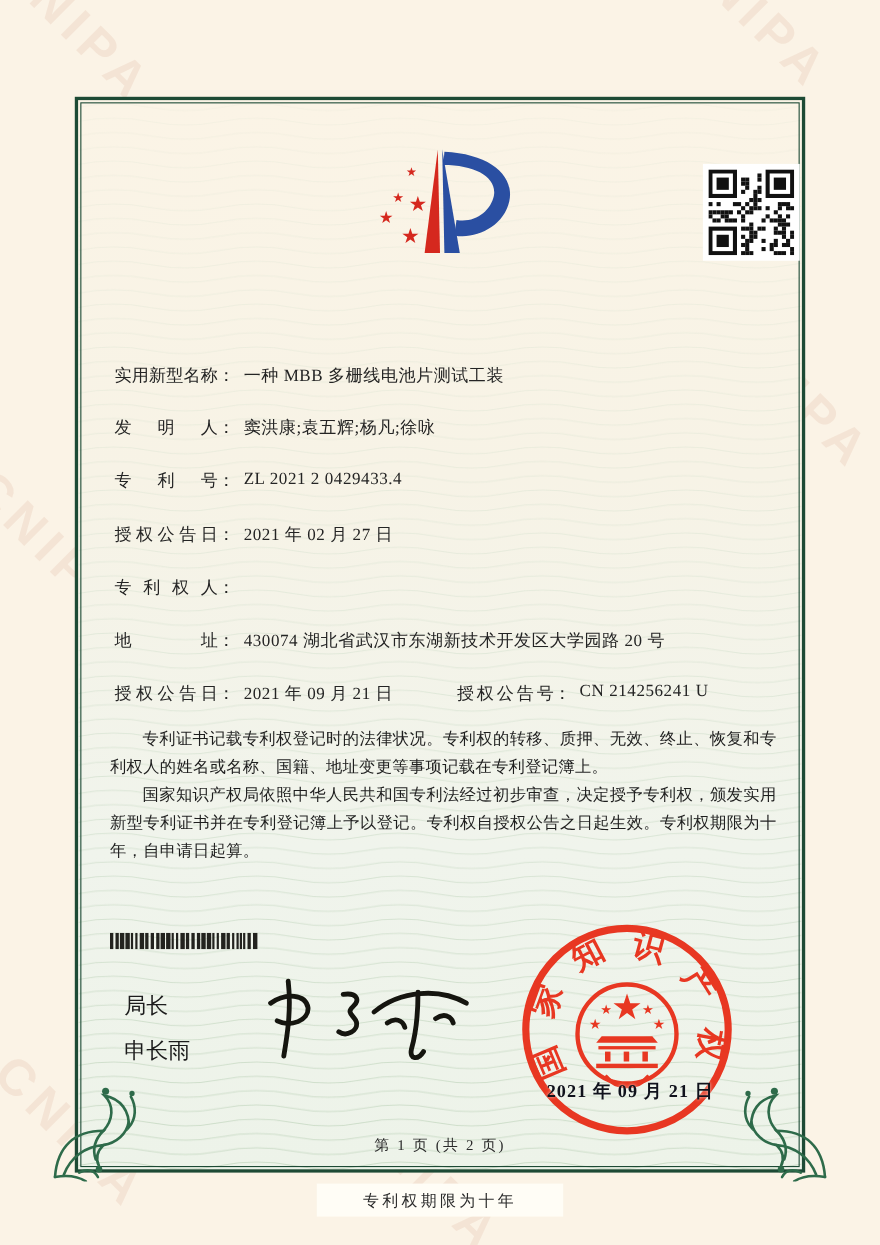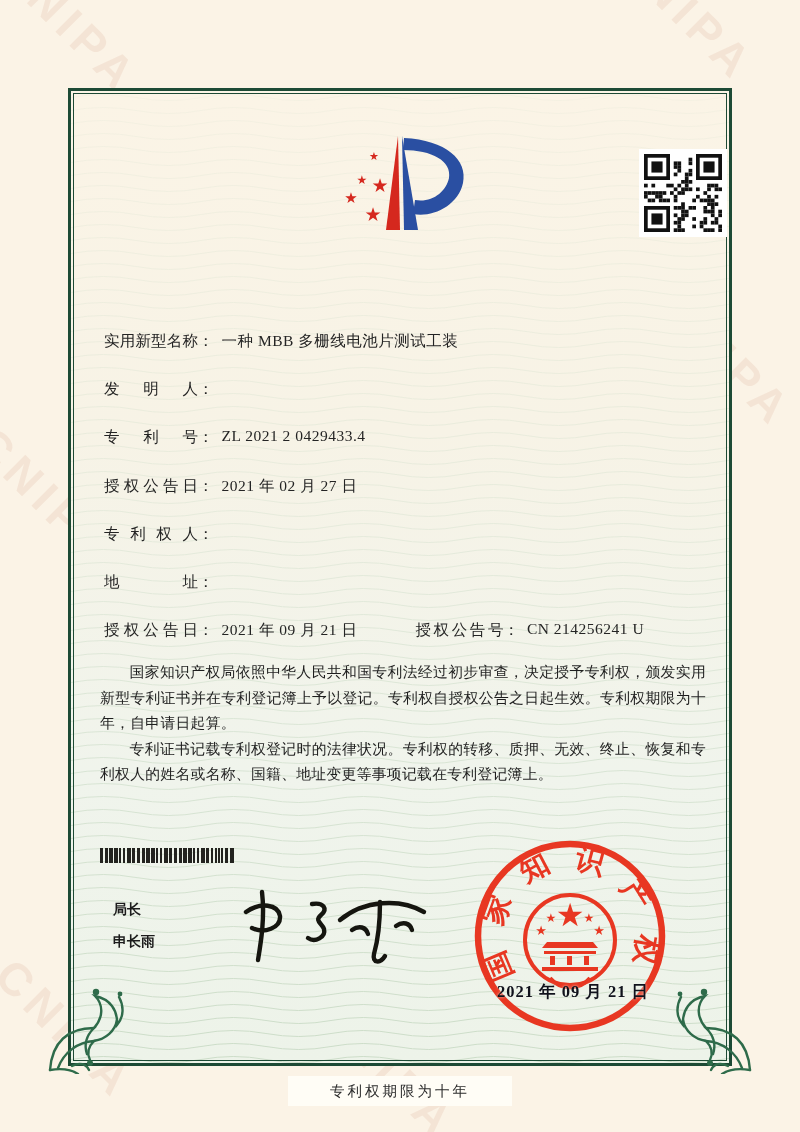--- a/index.html
+++ b/index.html
@@ -42,22 +42,22 @@
 
   .paras { position:absolute; left:100px; top:660px; width:606px;
            font-size:14.8px; line-height:1.73; color:#1e1e1e; text-align:justify; letter-spacing:0.3px; }
   .paras p { text-indent:2em; }
 
   .barcode { position:absolute; left:100px; top:848px; width:218px; height:15px;
              overflow:hidden; white-space:nowrap; font-size:0; }
   .barcode .bar, .barcode .gap { display:inline-block; height:100%; }
   .barcode .bar { background:#23231f; }
 
-  .officer { position:absolute; left:113px; top:901px; font-size:14px; color:#1c1c1c;
-             font-family:"Liberation Sans","DejaVu Sans",sans-serif;font-weight:bold; }
+  .officer { position:absolute; left:113px; top:901px; font-size:20px; color:#1c1c1c;
+             font-family:"Liberation Sans","DejaVu Sans",sans-serif; }
   .officer div { margin-bottom:14px; }
 
   .sig { position:absolute; left:228px; top:876px; width:215px; height:108px; }
 
   .seal { position:absolute; left:470px; top:836px; width:200px; height:200px; opacity:0.96; }
   .seal-date { position:absolute; left:477px; top:981px; width:192px; text-align:center;
                font-size:16.5px; font-weight:700; letter-spacing:1px; color:#10121c;
                text-shadow:0 0 3px rgba(240,244,236,0.9); }
 
   .page-num { position:absolute; left:68px; top:1032px; width:664px; text-align:center;
@@ -261,54 +261,56 @@
 
     <div class="fields">
       <div class="frow">
         <span class="flabel">实用新型名称</span>
           <span class="fcolon">：</span>
         <span class="fvalue">一种 MBB 多栅线电池片测试工装</span>
       </div>
       <div class="frow">
         <span class="flabel">发明人</span>
           <span class="fcolon">：</span>
+        <span class="fvalue">窦洪康;袁五辉;杨凡;徐咏</span>
       </div>
       <div class="frow">
         <span class="flabel">专利号</span>
           <span class="fcolon">：</span>
         <span class="fvalue">ZL 2021 2 0429433.4</span>
       </div>
       <div class="frow">
         <span class="flabel">授权公告日</span>
           <span class="fcolon">：</span>
         <span class="fvalue">2021 年 02 月 27 日</span>
       </div>
       <div class="frow">
         <span class="flabel">专利权人</span>
           <span class="fcolon">：</span>
       </div>
       <div class="frow">
         <span class="flabel">地址</span>
           <span class="fcolon">：</span>
+        <span class="fvalue">430074 湖北省武汉市东湖新技术开发区大学园路 20 号</span>
       </div>
       <div class="frow">
         <span class="flabel">授权公告日</span>
           <span class="fcolon">：</span>
         <span class="fvalue">2021 年 09 月 21 日</span>
         <span class="grant-pair2">
           <span class="flabel">授权公告号</span>
             <span class="fcolon">：</span>
           <span class="fvalue">CN 214256241 U</span>
         </span>
       </div>
     </div>
 
     <div class="paras">
+      <p>专利证书记载专利权登记时的法律状况。专利权的转移、质押、无效、终止、恢复和专利权人的姓名或名称、国籍、地址变更等事项记载在专利登记簿上。</p>
       <p>国家知识产权局依照中华人民共和国专利法经过初步审查，决定授予专利权，颁发实用新型专利证书并在专利登记簿上予以登记。专利权自授权公告之日起生效。专利权期限为十年，自申请日起算。</p>
-      <p>专利证书记载专利权登记时的法律状况。专利权的转移、质押、无效、终止、恢复和专利权人的姓名或名称、国籍、地址变更等事项记载在专利登记簿上。</p>
     </div>
 
     <div class="barcode"><span class="bar" style="width:3px"></span><span class="gap" style="width:2px"></span><span class="bar" style="width:3px"></span><span class="gap" style="width:1px"></span><span class="bar" style="width:4px"></span><span class="gap" style="width:1px"></span><span class="bar" style="width:4px"></span><span class="gap" style="width:1px"></span><span class="bar" style="width:2px"></span><span class="gap" style="width:2px"></span><span class="bar" style="width:2px"></span><span class="gap" style="width:2px"></span><span class="bar" style="width:4px"></span><span class="gap" style="width:1px"></span><span class="bar" style="width:3px"></span><span class="gap" style="width:2px"></span><span class="bar" style="width:3px"></span><span class="gap" style="width:2px"></span><span class="bar" style="width:3px"></span><span class="gap" style="width:1px"></span><span class="bar" style="width:4px"></span><span class="gap" style="width:1px"></span><span class="bar" style="width:4px"></span><span class="gap" style="width:1px"></span><span class="bar" style="width:2px"></span><span class="gap" style="width:2px"></span><span class="bar" style="width:2px"></span><span class="gap" style="width:2px"></span><span class="bar" style="width:4px"></span><span class="gap" style="width:1px"></span><span class="bar" style="width:3px"></span><span class="gap" style="width:2px"></span><span class="bar" style="width:3px"></span><span class="gap" style="width:2px"></span><span class="bar" style="width:3px"></span><span class="gap" style="width:1px"></span><span class="bar" style="width:4px"></span><span class="gap" style="width:1px"></span><span class="bar" style="width:4px"></span><span class="gap" style="width:1px"></span><span class="bar" style="width:2px"></span><span class="gap" style="width:2px"></span><span class="bar" style="width:2px"></span><span class="gap" style="width:2px"></span><span class="bar" style="width:4px"></span><span class="gap" style="width:1px"></span><span class="bar" style="width:3px"></span><span class="gap" style="width:2px"></span><span class="bar" style="width:2px"></span><span class="gap" style="width:2px"></span><span class="bar" style="width:2px"></span><span class="gap" style="width:1px"></span><span class="bar" style="width:2px"></span><span class="gap" style="width:1px"></span><span class="bar" style="width:2px"></span><span class="gap" style="width:2px"></span><span class="bar" style="width:3px"></span><span class="gap" style="width:2px"></span><span class="bar" style="width:4px"></span><span class="gap" style="width:1px"></span></div>
 
     <div class="officer">
       <div>局长</div>
       <div>申长雨</div>
     </div>
 
     <svg class="sig" viewBox="0 0 215 108">
@@ -342,19 +344,20 @@
         <rect x="74" y="115" width="52" height="3" fill="#e8301a"></rect>
         <rect x="80" y="120" width="5" height="9" fill="#e8301a"></rect>
         <rect x="97" y="120" width="5" height="9" fill="#e8301a"></rect>
         <rect x="114" y="120" width="5" height="9" fill="#e8301a"></rect>
         <rect x="72" y="131" width="56" height="4" fill="#e8301a"></rect>
         <path d="M 80,142 A 26,26 0 0 0 120,142" fill="none" stroke="#e8301a" stroke-width="4"></path>
       </g>
     </svg>
     <div class="seal-date">2021 年 09 月 21 日</div>
 
+    <div class="page-num">第 1 页 (共 2 页)</div>
   </div>
 
   <div class="cont-note-box">
     <span class="cont-note">专利权期限为十年</span>
   </div>
 
 </div>
 
 </body></html>

